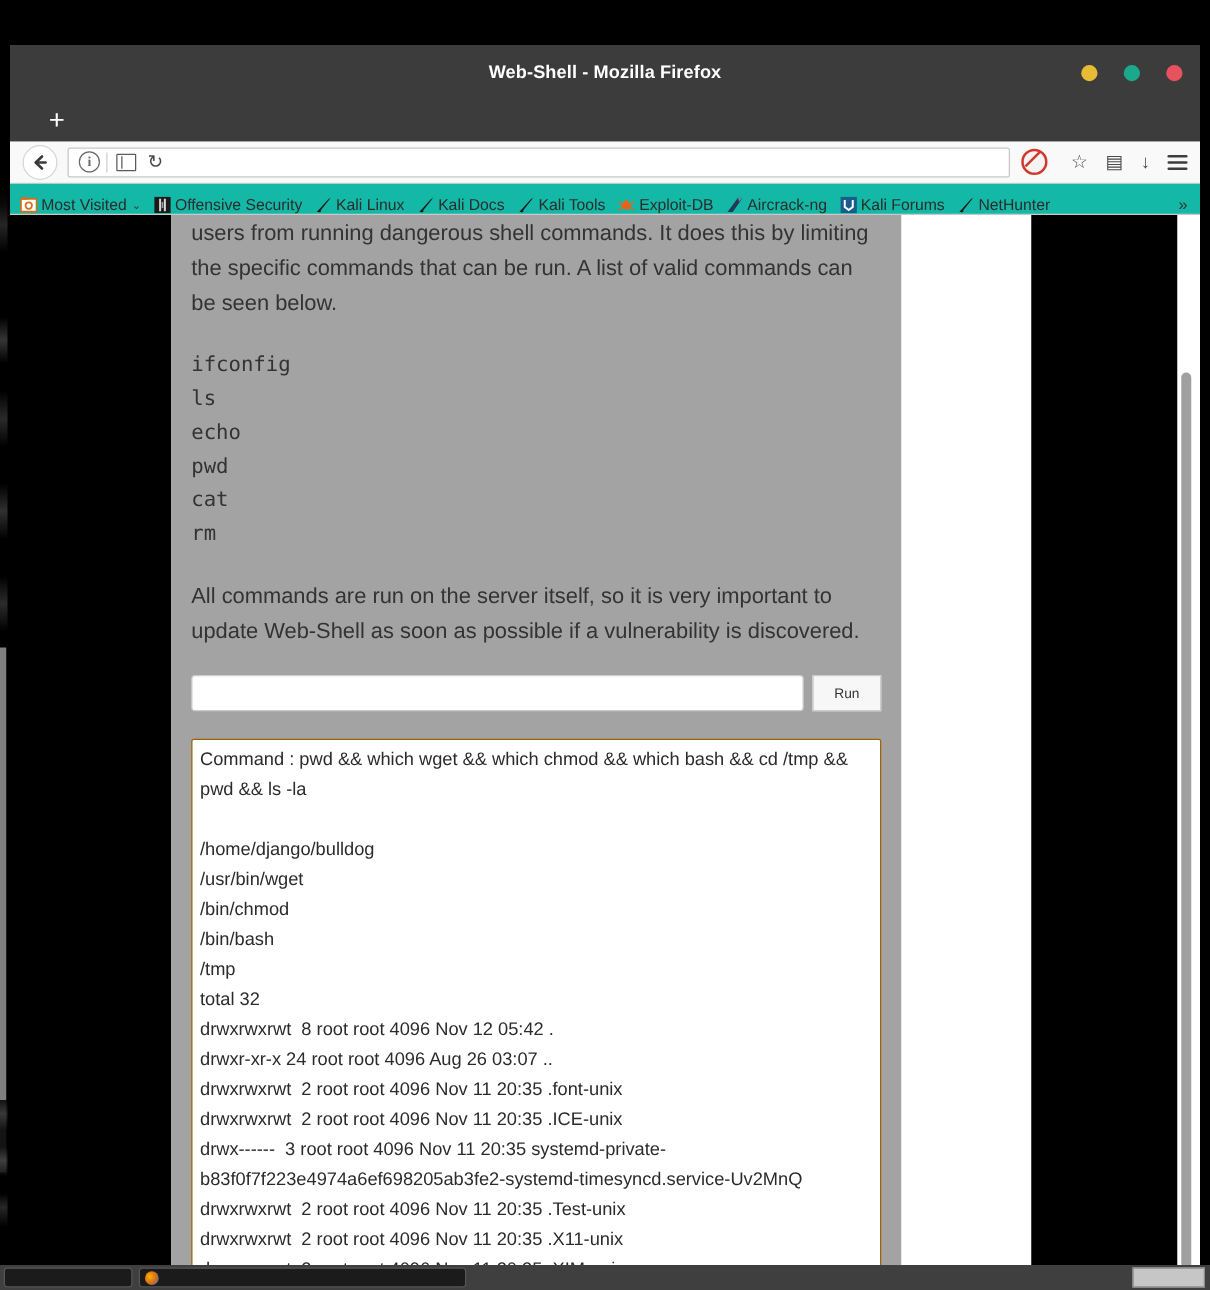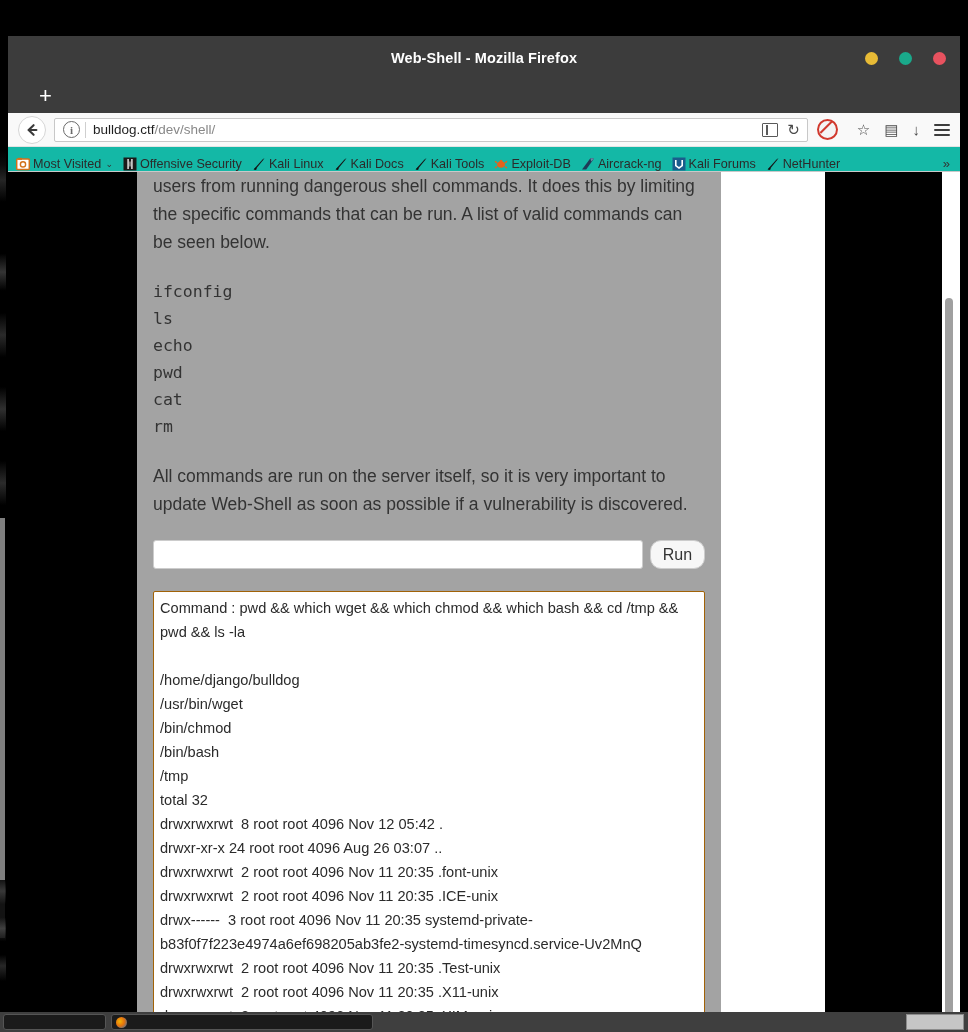--- a/index.html
+++ b/index.html
@@ -358,23 +358,23 @@
     box-sizing: border-box;
     color: #333;
     outline: none;
     font-family: "Liberation Sans", sans-serif;
   }
   .run-btn {
     margin-left: 7px;
     min-width: 55px;
     height: 29px;
     border: 1px solid #cccccc;
-    border-radius: 11px;
+    border-radius: 0;
     background: #f7f7f7;
-    font-size: 16px;
+    font-size: 11px;
     color: #333;
     font-family: "Liberation Sans", sans-serif;
     cursor: pointer;
   }
 
   .output-area {
     width: 100%;
     height: 466px;
     border: 1px solid #a16207;
     border-radius: 2px;
@@ -511,21 +511,20 @@
       <div class="nav-back">
         <svg width="16" height="16" viewBox="0 0 16 16">
           <path d="M9.6 3.2 L4.6 8 L9.6 12.8" fill="none" stroke="#3a3a3a" stroke-width="2.1" stroke-linecap="round" stroke-linejoin="round"></path>
           <line x1="4.8" y1="8" x2="12.4" y2="8" stroke="#3a3a3a" stroke-width="2.1" stroke-linecap="round"></line>
         </svg>
       </div>
 
       <div class="urlbar">
         <span class="ident-icon">i</span>
         <span class="url-sep"></span>
-        <span class="url-text"><b>bulldog.ctf</b><span>/dev/shell/</span></span>
         <span class="url-right-icons">
           <span class="reader-icon"></span>
           <span class="reload-icon">↻</span>
         </span>
       </div>
 
       <span class="blocker-icon"></span>
 
 
       <div class="nav-icons">

